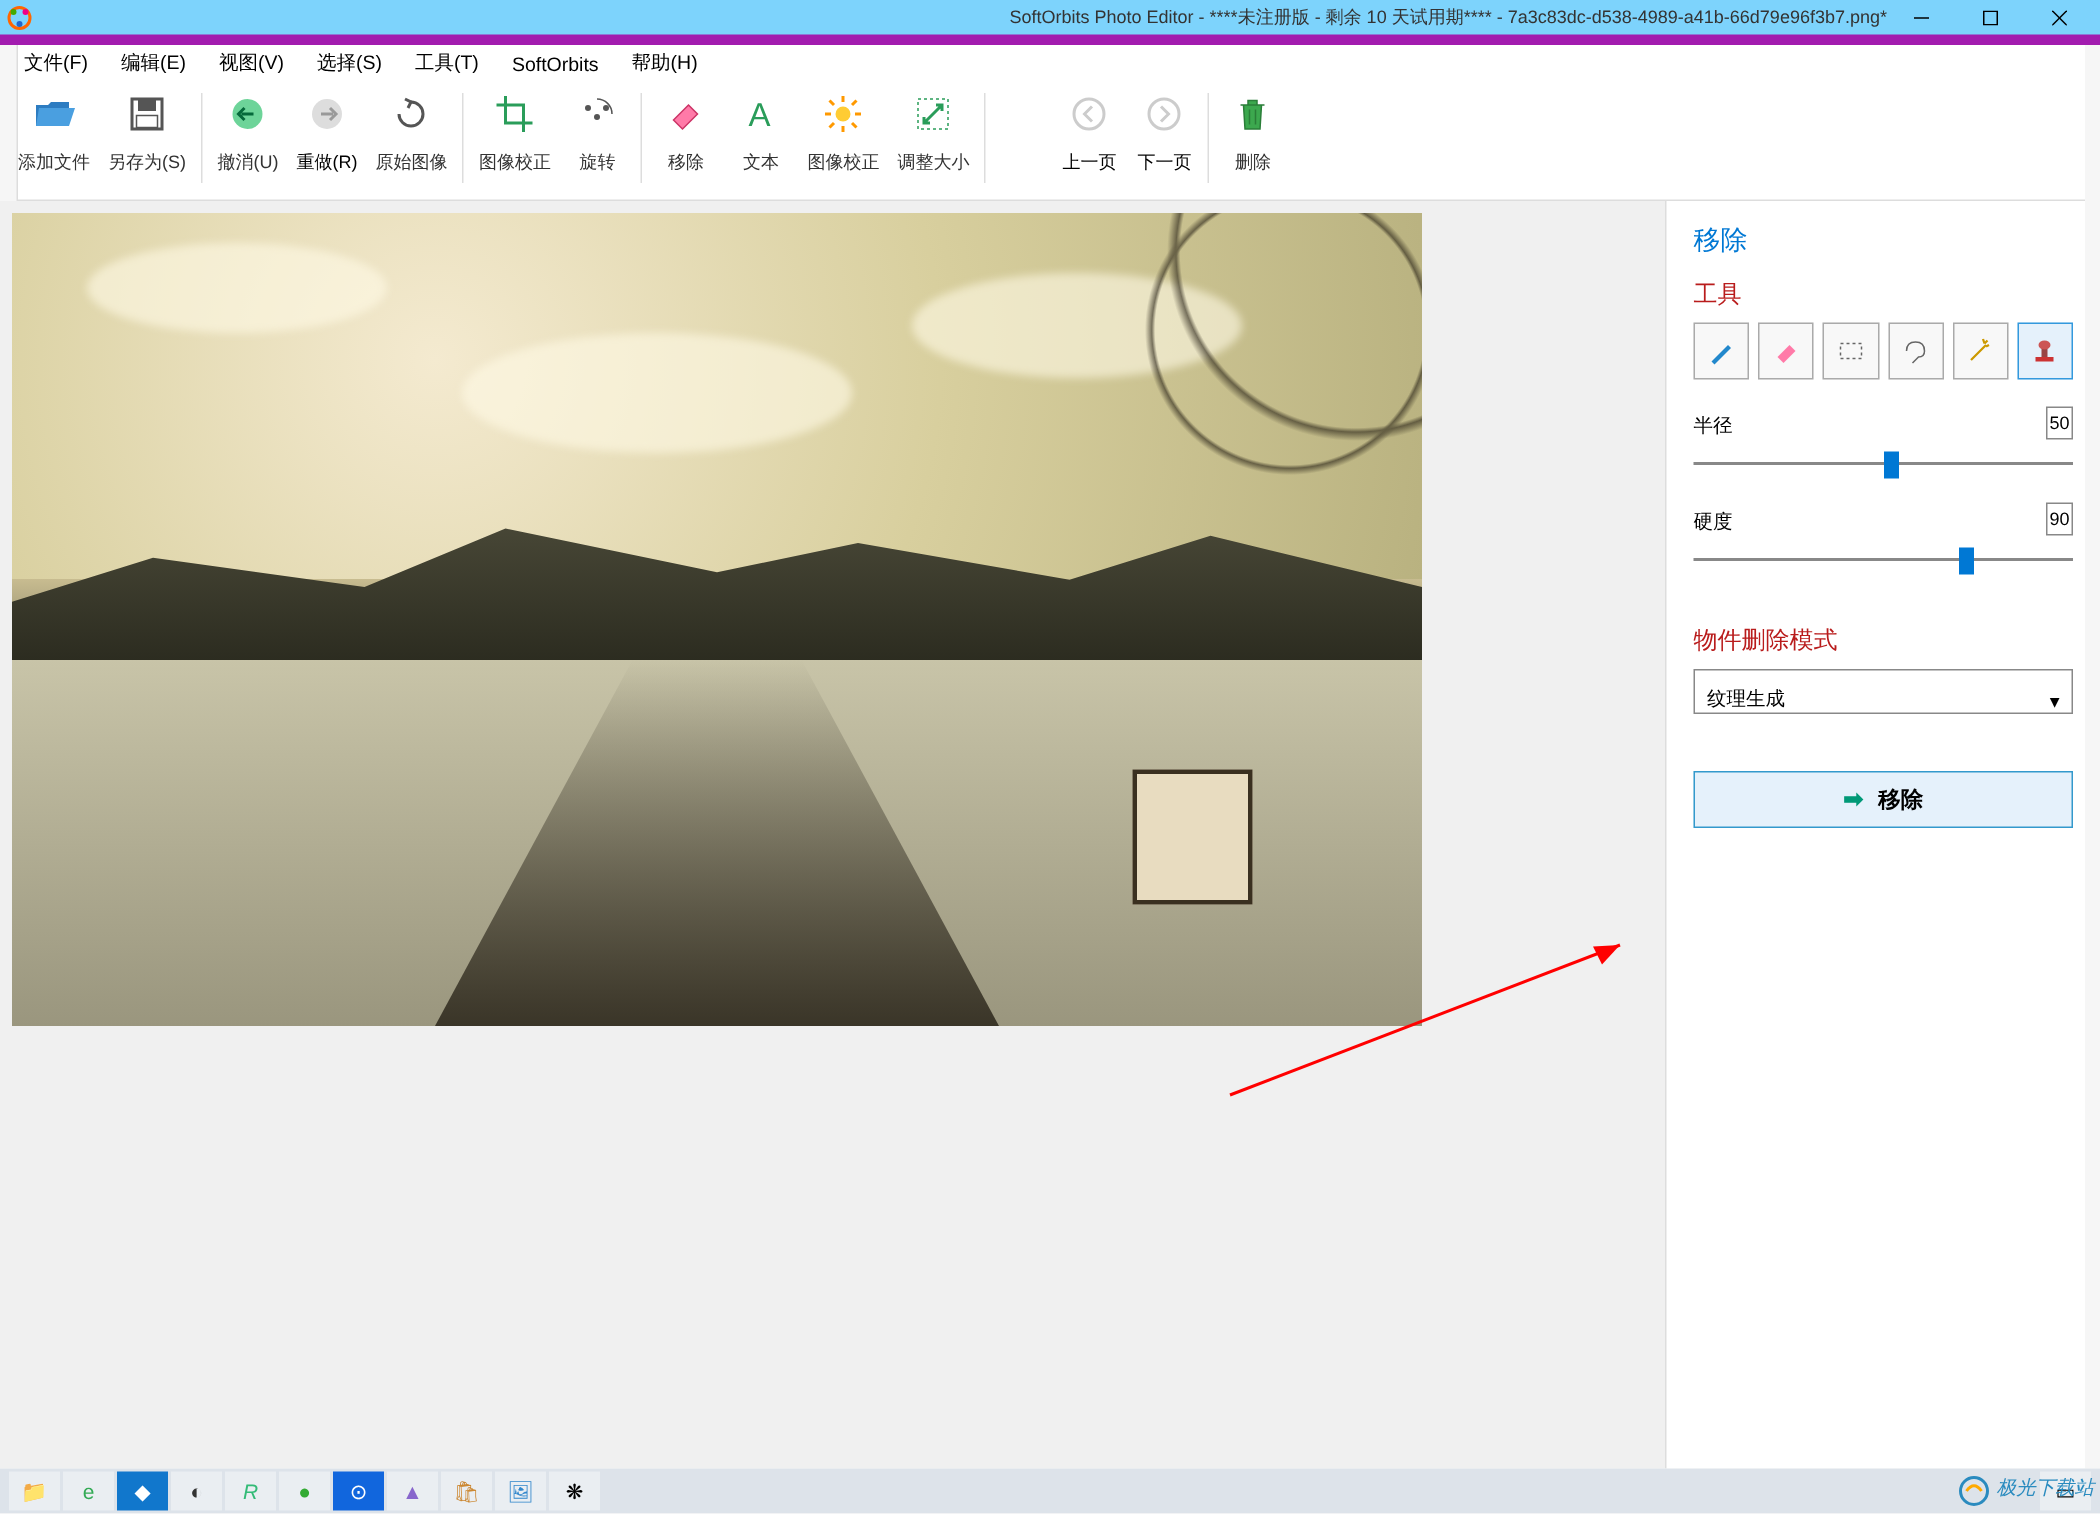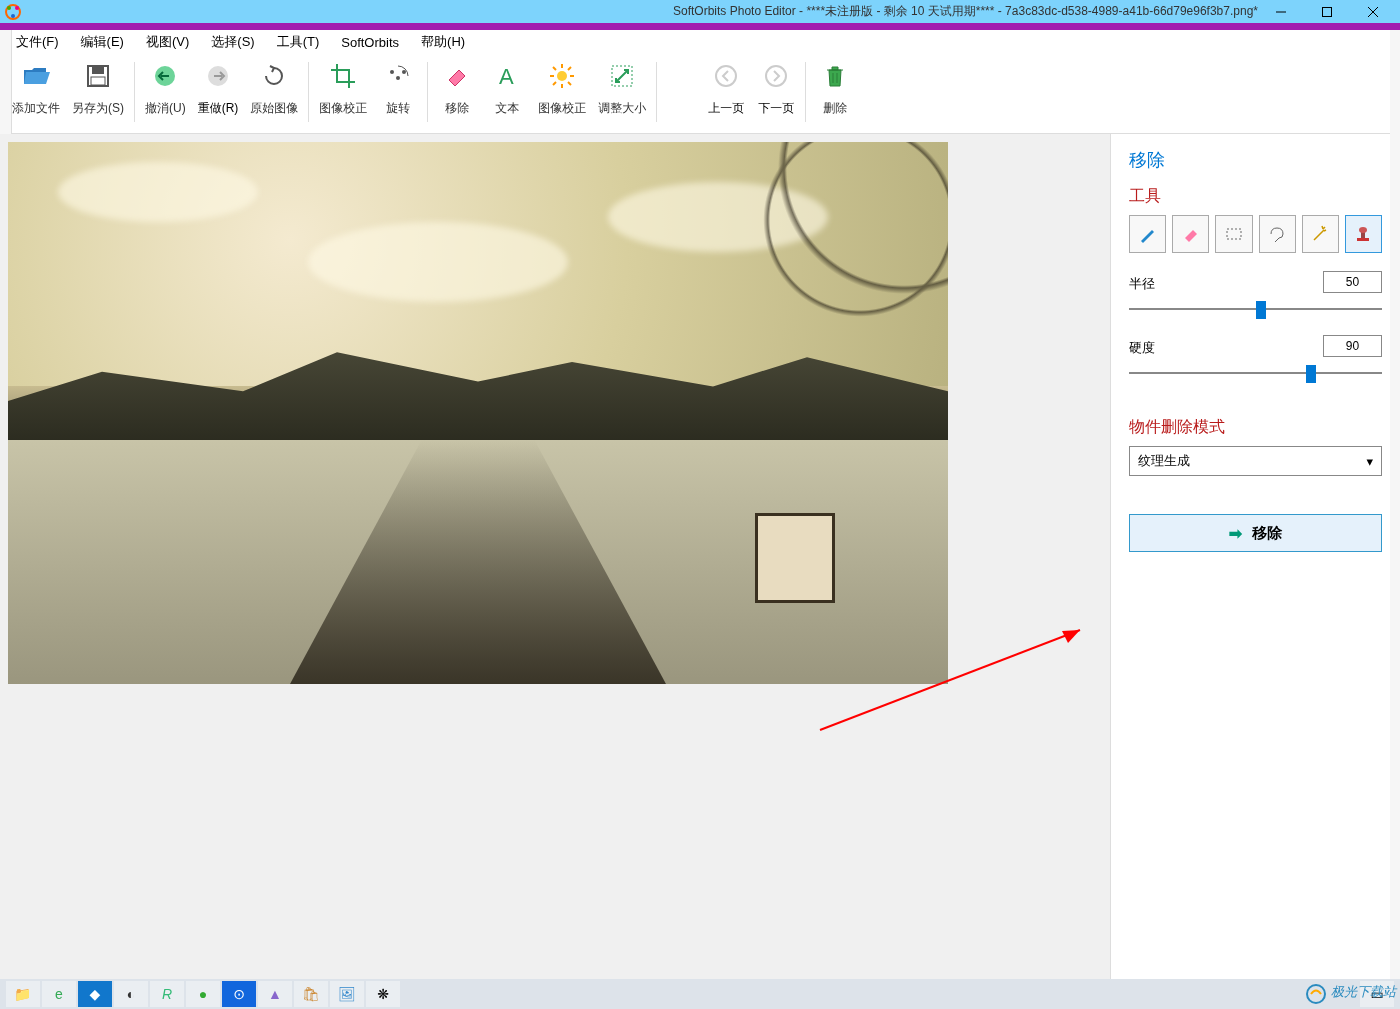--- a/index.html
+++ b/index.html
@@ -32,28 +32,28 @@
 .sign { position: absolute; bottom: 15%; right: 12%; width: 80px; height: 90px; background: #e8dcc0; border: 3px solid #3a3020; }
 .tree { position: absolute; top: 0; right: 0; width: 220px; height: 260px; background: radial-gradient(circle at 80% 10%, transparent 40%, #2a2418 41%, transparent 43%), radial-gradient(circle at 60% 30%, transparent 40%, #2a2418 41%, transparent 43%); opacity: 0.6; }
 
 .sidebar { width: 290px; padding: 14px 18px; background: #fff; border-left: 1px solid #ddd; font-size: 13px; }
 .sidebar h2 { color: #0078d4; font-size: 18px; font-weight: 400; margin-bottom: 14px; }
 .sidebar .lbl { font-size: 16px; color: #b91c1c; margin-bottom: 8px; font-family: Liberation Mono, monospace; }
 .tool-row { display: flex; gap: 6px; margin-bottom: 18px; }
 .tool-btn { width: 38px; height: 38px; border: 1px solid #aaa; background: #f8f8f8; display: flex; align-items: center; justify-content: center; }
 .tool-btn.selected { border: 1px solid #3399dd; background: #e5f1fb; }
 .param-row { display: flex; justify-content: space-between; align-items: flex-end; margin-bottom: 4px; }
-.param-val { border: 1px solid #888; width: 59px; height: 22px; text-align: center; font-size: 12px; display: flex; align-items: center; justify-content: center; }
+.param-val { border: 1px solid #888; width: 18px; height: 22px; text-align: center; font-size: 12px; display: flex; align-items: center; justify-content: center; }
 .slider { position: relative; height: 24px; margin-bottom: 14px; }
 .slider .track { position: absolute; top: 11px; left: 0; right: 0; height: 2px; background: #888; }
 .slider .thumb { position: absolute; top: 4px; width: 10px; height: 18px; background: #0078d4; }
 .action-row { display: flex; gap: 6px; margin-bottom: 18px; }
 .btn-clear { flex: 1; height: 38px; border: 1px solid #999; background: #f4f4f4; font-size: 14px; }
 .btn-icon { width: 38px; height: 38px; border: 1px solid #999; background: #f4f4f4; display: flex; align-items: center; justify-content: center; }
-.dropdown { height: 30px; border: 1px solid #888; display: flex; align-items: center; justify-content: space-between; padding: 0 8px; margin-bottom: 18px; font-size: 13px; }
+.dropdown { height: 30px; border: 1px solid #888; display: flex; align-items: flex-end; justify-content: space-between; padding: 0 8px; margin-bottom: 18px; font-size: 13px; }
 .btn-remove { width: 100%; height: 38px; border: 1px solid #3399cc; background: #e5f1fb; display: flex; align-items: center; justify-content: center; font-size: 15px; font-weight: 600; gap: 10px; }
 .arrow-ico { color: #009977; font-size: 16px; }
 
 .arrow-annotation { position: absolute; top: 620px; left: 810px; pointer-events: none; }
 .arrow-annotation svg { width: 290px; height: 120px; }
 
 .taskbar { position: absolute; bottom: 0; left: 0; right: 0; height: 30px; background: #dde3ea; display: flex; align-items: center; padding: 0 6px; gap: 2px; }
 .tb-item { width: 34px; height: 26px; display: flex; align-items: center; justify-content: center; background: rgba(255,255,255,0.4); font-size: 14px; }
 .tb-spacer { flex: 1; }
 .watermark { position: absolute; bottom: 4px; right: 4px; font-size: 13px; color: #2a8bbf; font-style: italic; display: flex; gap: 4px; }

